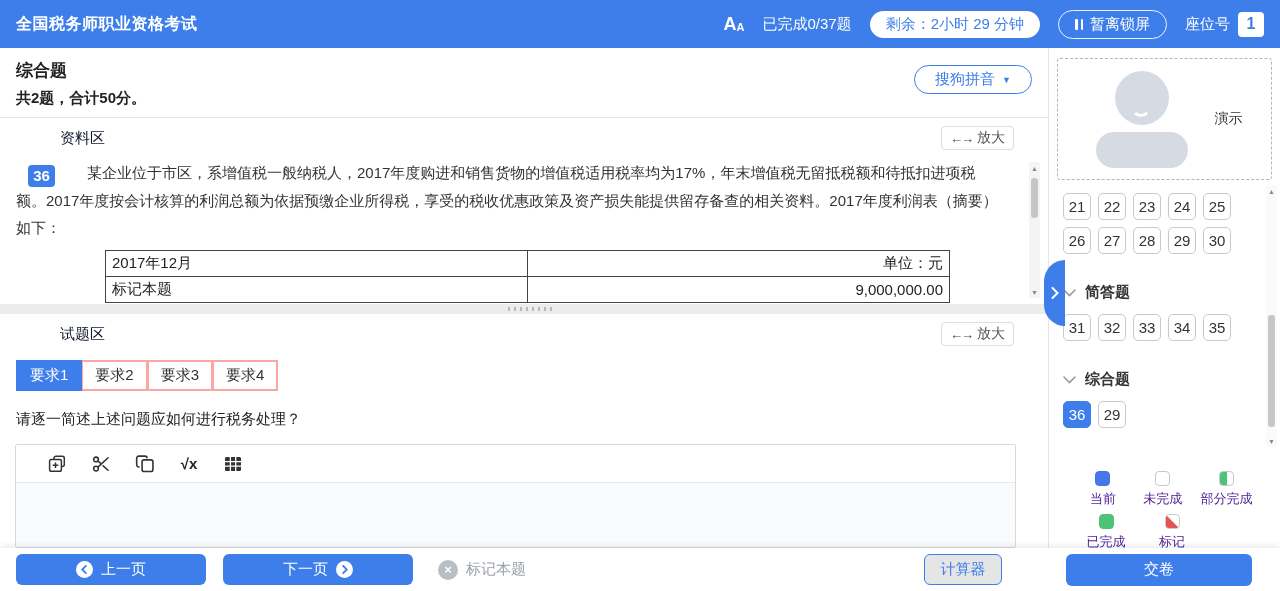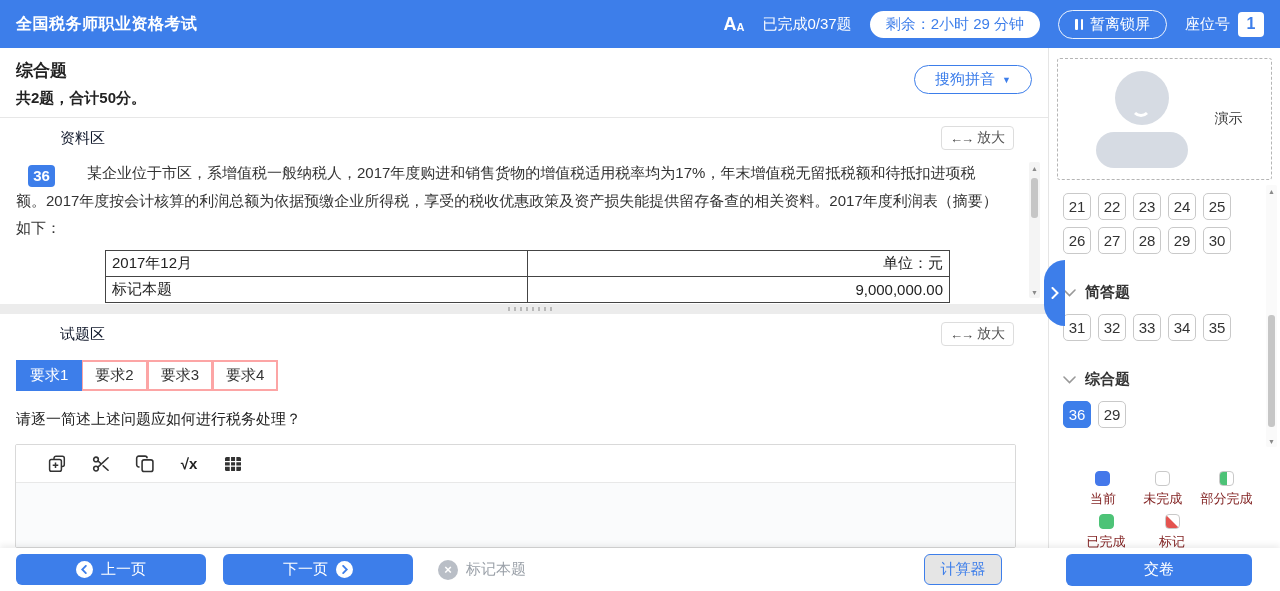--- a/index.html
+++ b/index.html
@@ -93,21 +93,21 @@
   .qnav { padding:13px 14px 0; }
   .num-grid { display:flex; flex-wrap:wrap; width:176px; }
   .num-btn { width:28px; height:27px; border:1px solid #c9c9c9; border-radius:5px; background:#fff; font-size:15px;
     color:#333; display:flex; align-items:center; justify-content:center; margin:0 7px 7px 0; cursor:pointer; }
   .num-btn.active { background:#3d7eea; border-color:#3d7eea; color:#fff; }
   .group-title { display:flex; align-items:center; gap:9px; font-size:15px; font-weight:bold; color:#333;
     margin:22px 0 12px; cursor:pointer; }
 
   .legend { margin-top:36px; padding:0 6px 0 10px; }
   .legend-row { display:flex; margin-bottom:6px; }
-  .legend-item { display:flex; flex-direction:column; align-items:center; gap:4px; font-size:13px; color:#7f1d1d; }
+  .legend-item { display:flex; flex-direction:column; align-items:center; gap:4px; font-size:13px; color:#4c1d95; }
   .legend-row .legend-item { width:66px; }
   .legend-row .legend-item.wide { width:74px; }
   .swatch { width:15px; height:15px; border-radius:4px; border:1px solid #c9c9c9; }
   .swatch.current { background:#4478ea; border-color:#4478ea; }
   .swatch.incomplete { background:#fff; }
   .swatch.partial { background:linear-gradient(90deg,#4dc377 50%,#fff 50%); }
   .swatch.complete { background:#4dc377; border-color:#4dc377; }
   .swatch.marked { background:linear-gradient(to bottom left,#fff 49%,#e4534f 51%); }
 
   .sidebar-scroll { right:3px; top:137px; height:262px; background:#fafafa; }

